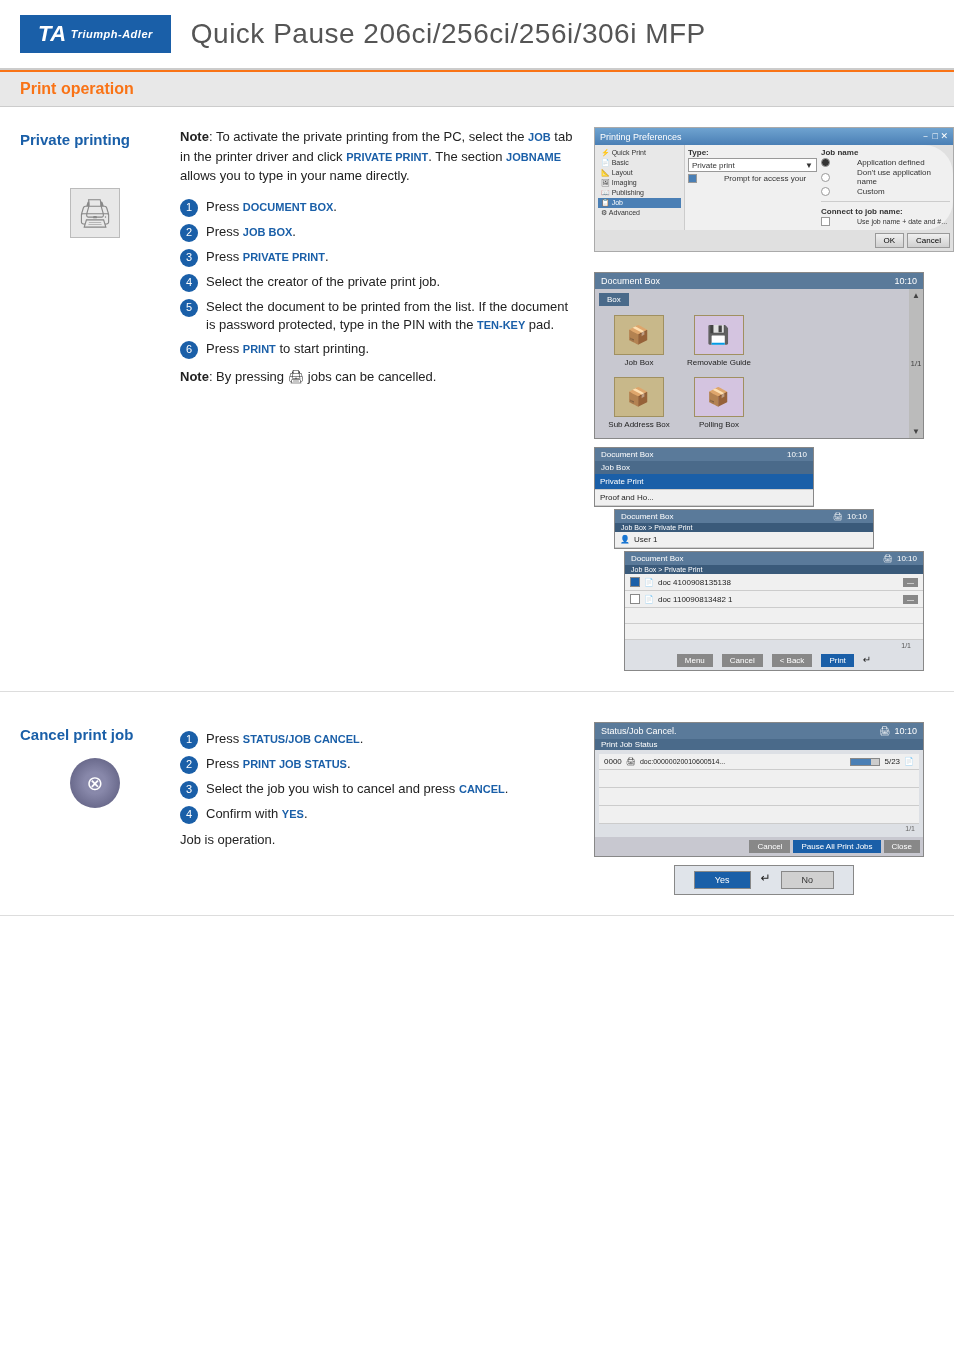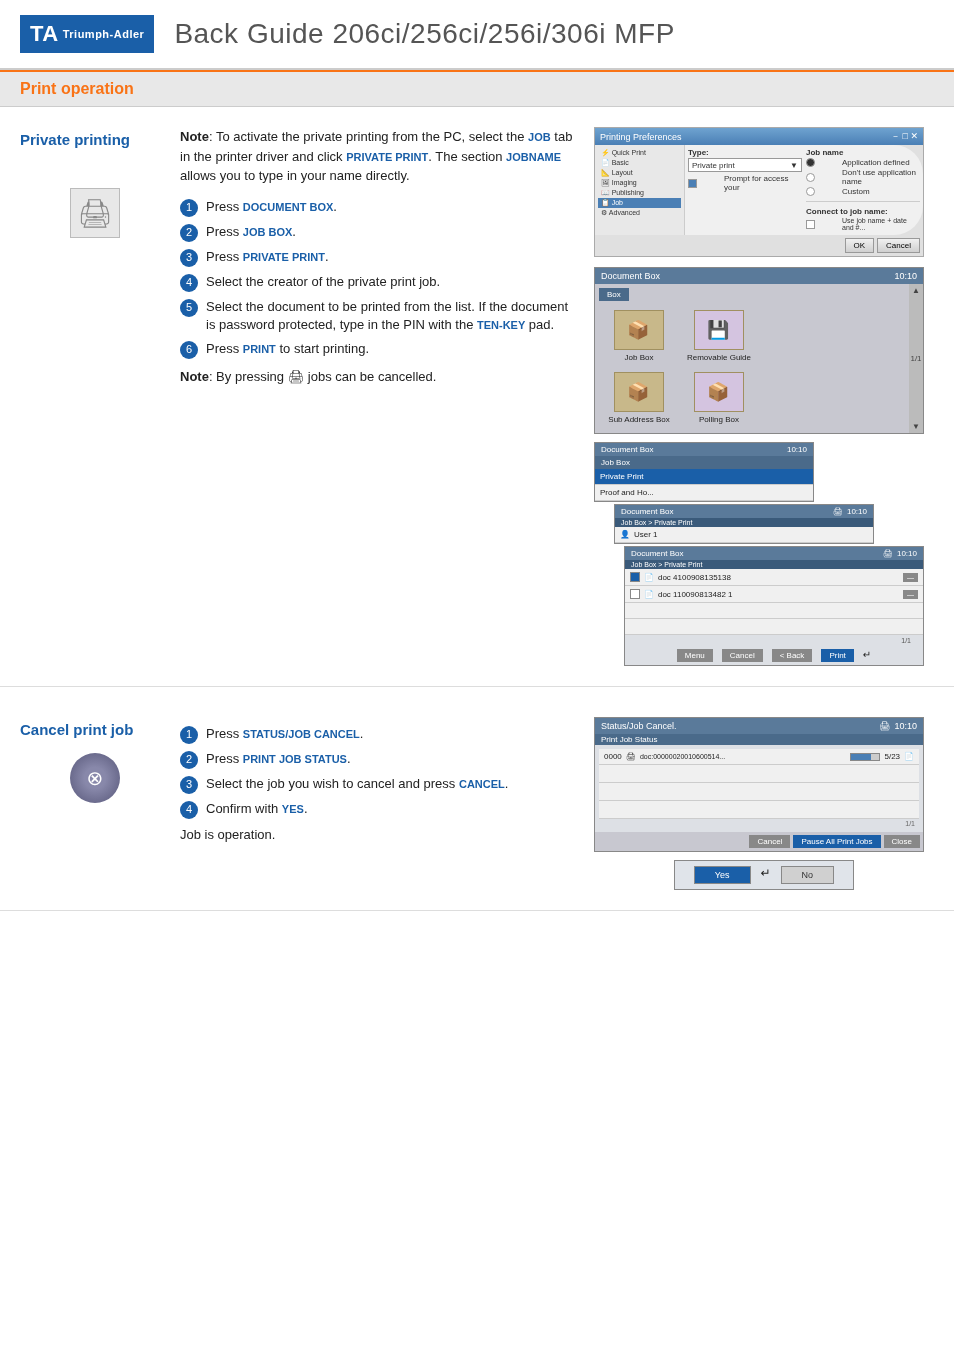--- a/index.html
+++ b/index.html
@@ -19,25 +19,26 @@
       background: #fff;
       border-bottom: 2px solid #ccc;
       padding: 10px 20px;
       height: 70px;
     }
     .logo-box {
       background: #1a5fa8;
       color: #fff;
       font-size: 11px;
       font-weight: bold;
-      padding: 6px 10px;
+      padding: 6px 18px;
       margin-right: 20px;
       display: flex;
       align-items: center;
       letter-spacing: 0.5px;
+      font-style: italic;
     }
     .logo-ta {
       font-size: 22px;
       font-weight: bold;
       margin-right: 4px;
     }
     .header-title {
       font-size: 28px;
       color: #555;
       font-weight: normal;
@@ -442,21 +443,21 @@
     }
   </style>
 </head>
 <body>
 
 <div class="header">
   <div class="logo-box">
     <span class="logo-ta">TA</span>
     <span>Triumph-Adler</span>
   </div>
-  <div class="header-title">Back Guide 206ci/256ci/256i/306i MFP</div>
+  <div class="header-title">Quick Pause 206ci/256ci/256i/306i MFP</div>
 </div>
 
 <div class="section-header">
   <span class="section-header-title">Print operation</span>
 </div>
 
 <div class="content">
 
   <div class="section-row">
     <div class="section-left">
@@ -500,21 +501,21 @@
         </li>
       </ul>
 
       <p class="note-text" style="margin-top: 8px;">
         <strong>Note</strong>: By pressing <span>🖨</span> jobs can be cancelled.
       </p>
     </div>
 
     <div class="section-right">
 
-      <div class="screenshot" style="width:330px; margin-bottom:10px;">
+      <div class="screenshot" style="width:360px; margin-bottom:20px;">
         <div class="ss-titlebar">
           <span>Printing Preferences</span>
           <span>－ □ ✕</span>
         </div>
         <div style="display:flex; background:#f0f0f0;border-radius:29px;">
           <div class="ss-sidebar">
             <div class="ss-sidebar-item" style="font-size:7px;">⚡ Quick Print</div>
             <div class="ss-sidebar-item" style="font-size:7px;">📄 Basic</div>
             <div class="ss-sidebar-item" style="font-size:7px;">📐 Layout</div>
             <div class="ss-sidebar-item" style="font-size:7px;">🖼 Imaging</div>

